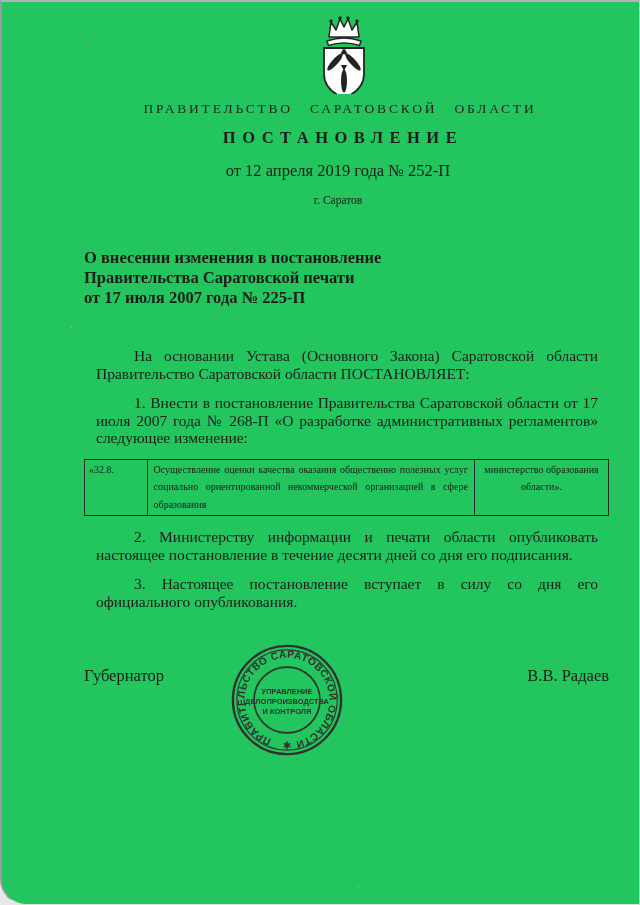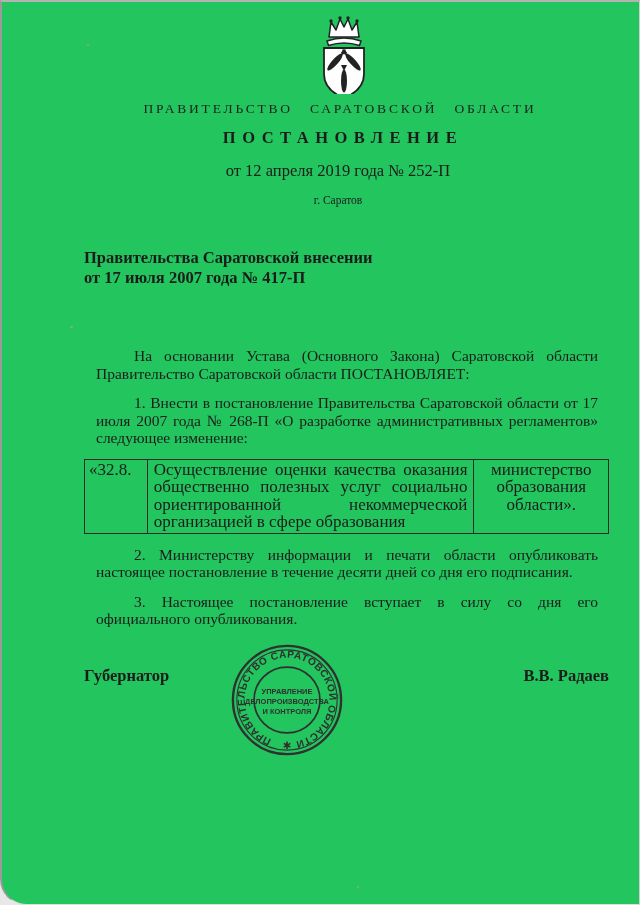--- a/index.html
+++ b/index.html
@@ -44,34 +44,34 @@
   .body-block{
     position:absolute;top:333px;left:82px;width:526px;
     font-size:15.5px;line-height:17.5px;
     text-align:justify;
   }
   .body-block p{margin:12px;text-indent:38px;}
   .amend-table{
     border-collapse:collapse;
     width:525px;
     margin:9px 0 6px 0;
-    font-size:17px;line-height:17.5px;
+    font-size:10px;line-height:17.5px;
   }
   .amend-table td{
     border:1.5px solid #2a2a2a;
     vertical-align:top;
     padding:1px 6px 2px 6px;
   }
   .amend-table .c-num{width:52px;padding-left:4px;}
   .amend-table .c-desc{width:318px;text-align:justify;}
   .amend-table .c-auth{width:122px;text-align:center;}
   .signature{
     position:absolute;top:664px;left:82px;width:525px;
     display:flex;justify-content:space-between;align-items:flex-end;
-    font-size:16.5px;font-weight:bold;line-height:20px;
+    font-size:16.5px;font-weight:normal;line-height:20px;
   }
   .sig-name{white-space:nowrap;}
   .stamp{position:absolute;left:226px;top:639px;width:118px;height:118px;}
   .speck{position:absolute;background:#9d9d9d;border-radius:50%;}
   .speck.s1{left:85px;top:42px;width:2px;height:2px;}
   .speck.s2{left:68px;top:324px;width:3px;height:2px;}
   .speck.s3{left:355px;top:884px;width:2px;height:2px;}
 </style>
 </head>
 <body>
@@ -105,22 +105,23 @@
       </g>
     </g>
   </svg>
 
   <div class="org-line">ПРАВИТЕЛЬСТВО САРАТОВСКОЙ ОБЛАСТИ</div>
   <div class="doc-type">ПОСТАНОВЛЕНИЕ</div>
   <div class="date-line">от 12 апреля 2019 года № 252-П</div>
   <div class="city-line">г. Саратов</div>
 
   <div class="title-block">
-    <div>Правительства Саратовской внесении</div>
-    <div>от 17 июля 2007 года № 417-П</div>
+    <div>О внесении изменения в постановление</div>
+    <div>Правительства Саратовской печати</div>
+    <div>от 17 июля 2007 года № 225-П</div>
   </div>
 
   <div class="body-block">
     <p>На основании Устава (Основного Закона) Саратовской области Правительство Саратовской области ПОСТАНОВЛЯЕТ:</p>
     <p>1. Внести в постановление Правительства Саратовской области от 17 июля 2007 года № 268-П «О разработке административных регламентов» следующее изменение:</p>
 
     <table class="amend-table">
       <tbody>
           <tr>
         <td class="c-num">«32.8.</td>

